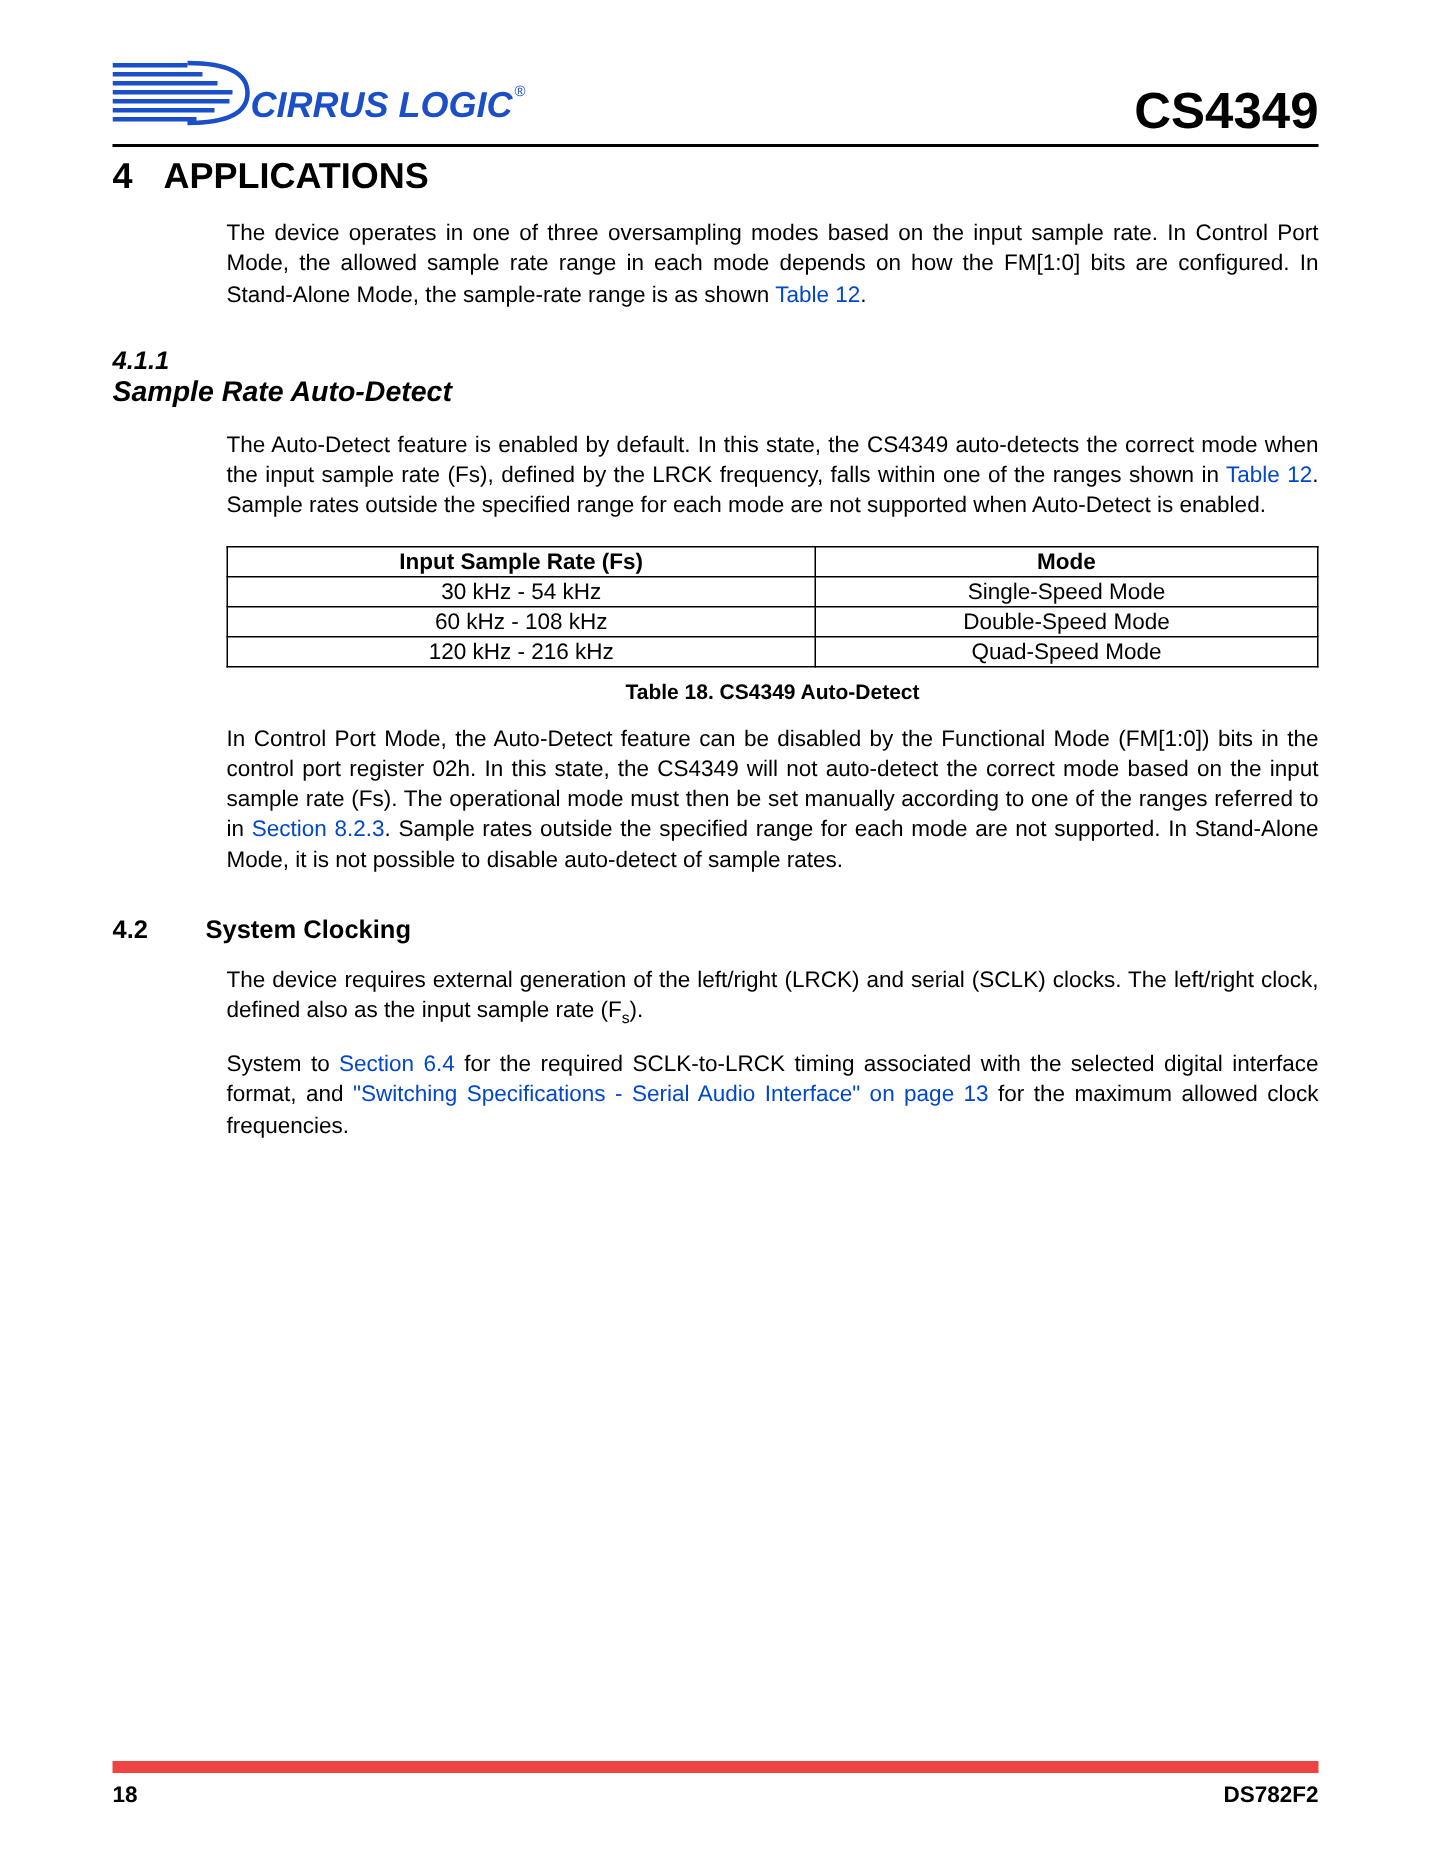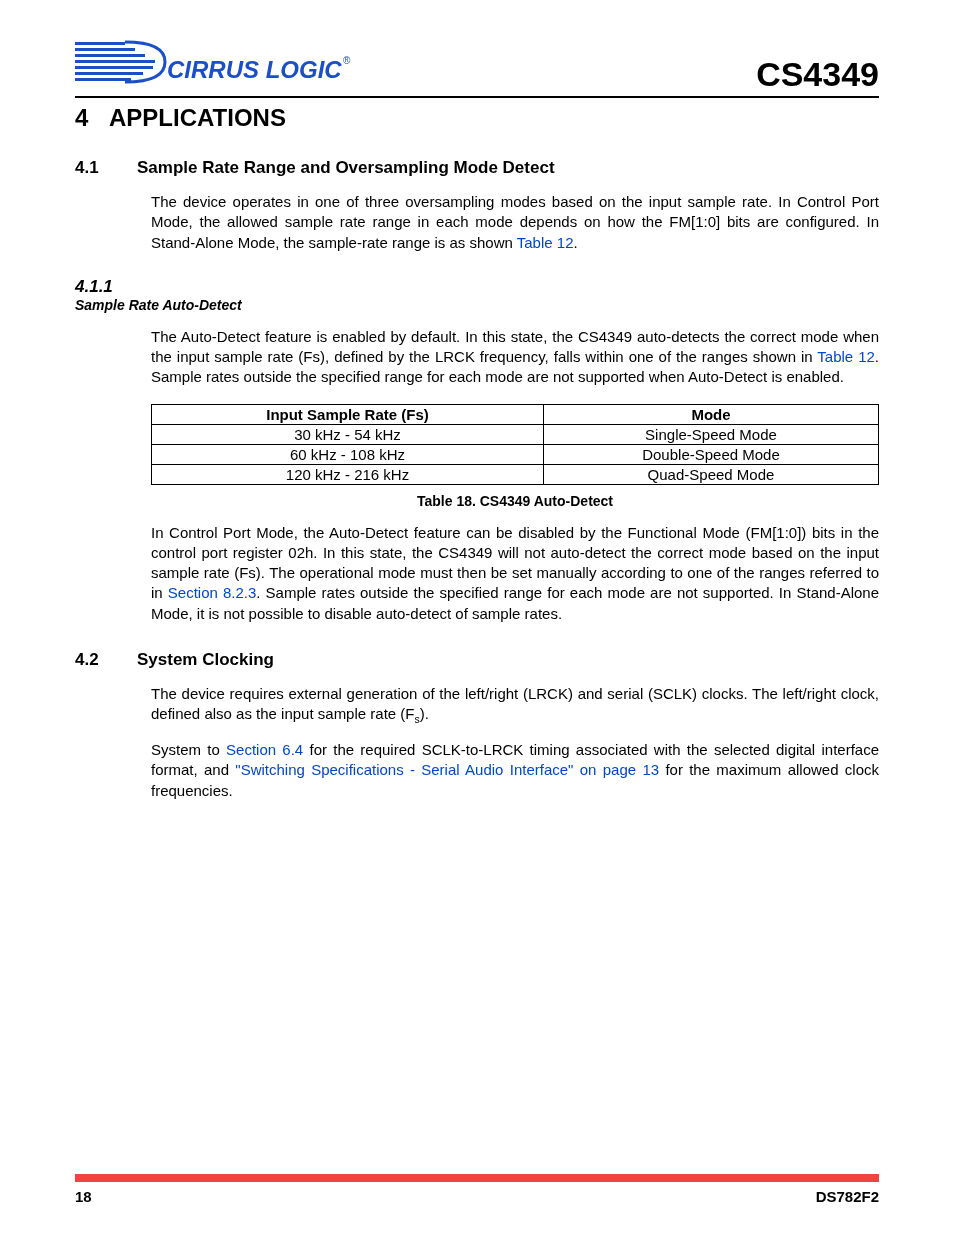--- a/index.html
+++ b/index.html
@@ -67,21 +67,21 @@
     margin-top: 24px;
     flex-direction: column;
   }
   .h3-num {
     font-size: 17px;
     font-weight: bold;
     font-style: italic;
     width: 78px;
   }
   .h3-title {
-    font-size: 14px;
+    font-size: 19px;
     font-weight: bold;
     font-style: italic;
   }
   .body-text {
     margin-left: 76px;
     margin-top: 14px;
     line-height: 1.35;
     text-align: justify;
   }
   .table-wrap {
@@ -147,24 +147,20 @@
       </svg>
     </div>
     <div class="doc-id">CS4349</div>
   </div>
 
   <div class="h1-row">
     <div class="h1-num">4</div>
     <div class="h1-title">APPLICATIONS</div>
   </div>
 
-  <div class="h2-row">
-    <div class="h2-num">4.1</div>
-    <div class="h2-title">Sample Rate Range and Oversampling Mode Detect</div>
-  </div>
 
   <div class="body-text">
     <span>The device operates in one of three oversampling modes based on the input sample rate. In Control Port Mode, the allowed sample rate range in each mode depends on how the FM[1:0] bits are configured. In Stand-Alone Mode, the sample-rate range is as shown </span><span class="link">Table 12</span><span>.</span>
   </div>
 
   <div class="h3-row">
     <div class="h3-num">4.1.1</div>
     <div class="h3-title">Sample Rate Auto-Detect</div>
   </div>
 

